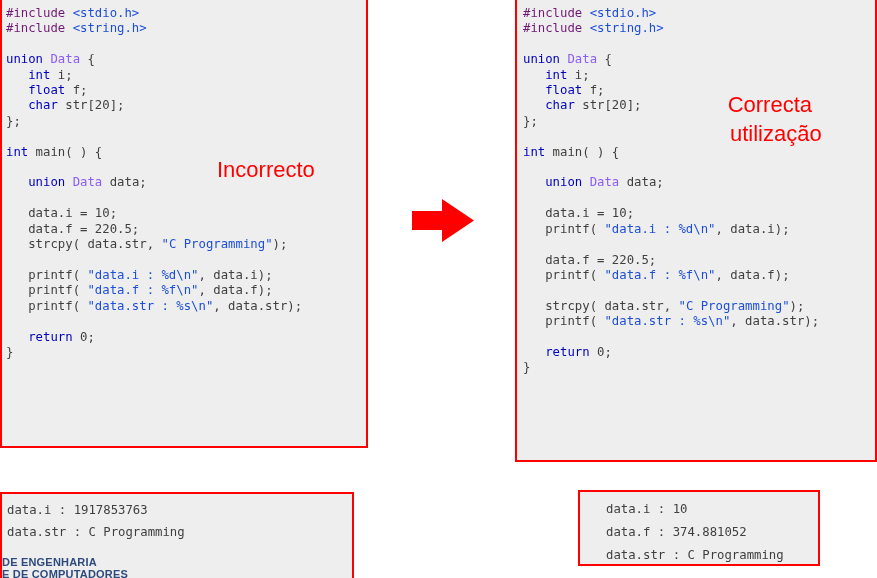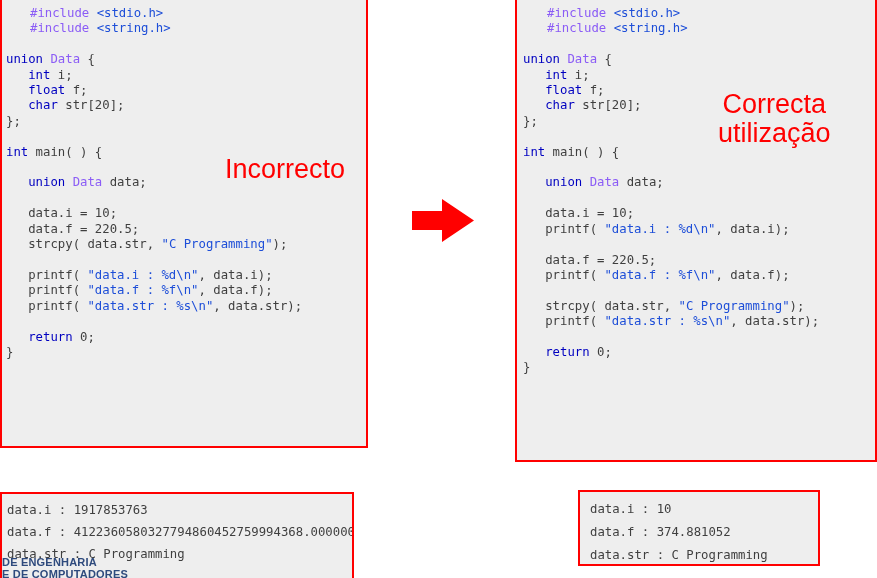--- a/index.html
+++ b/index.html
@@ -27,42 +27,42 @@
     white-space: pre;
     color: #3f3f3f;
     overflow: hidden;
   }
 
   #code-left  { left: 0px;   top: -2px;  width: 368px; height: 450px; padding: 6px 0 0 4px; }
   #code-right { left: 515px; top: -2px;  width: 362px; height: 464px; padding: 6px 0 0 6px; }
 
   #out-left   { left: 0px;   top: 492px; width: 354px; height: 88px;  padding: 5px 0 18px 5px;
                 line-height: 22px; }
-  #out-right  { left: 578px; top: 490px; width: 242px; height: 76px;  padding: 6px 0 0 10px;
+  #out-right  { left: 578px; top: 490px; width: 242px; height: 76px;  padding: 6px 0 0 26px;
                 line-height: 23px; }
 
   
   .kw   { color: #0000c0; }   
   .typ  { color: #8b5cf6; }   
-  .pre  { color: #8b5cf6; margin-left: 24px; }   
+  .pre  { color: #701a75; }   
   .str  { color: #1d4ed8; }
   .pun  { color: #3f3f3f; }
 
   
   .caption {
     position: absolute;
     color: #ff0000;
     font-family: "Liberation Sans", sans-serif;
-    font-size: 27px;
+    font-size: 22px;
     line-height: 29px;
     white-space: pre;
   }
-  #caption-left  { left: 217px; top: 155px; margin-left: 8px; }
+  #caption-left  { left: 217px; top: 155px; }
   #caption-right { left: 718px; top: 90px; text-align: center; }
-  #caption-right .line2 { display: block; }
+  #caption-right .line2 { display: block; margin-left: 12px; }
 
   
   #arrow {
     position: absolute;
     left: 412px;
     top: 199px;
     width: 62px;
     height: 43px;
   }
 
@@ -80,21 +80,21 @@
     white-space: pre;
   }
 </style>
 </head>
 <body>
 
 <div class="panel" id="code-left"><div class="code-line"><span class="pre">#include </span><span class="str">&lt;stdio.h&gt;</span></div><div class="code-line"><span class="pre">#include </span><span class="str">&lt;string.h&gt;</span></div><div class="code-line">&nbsp;</div><div class="code-line"><span class="kw">union</span><span class="pun"> </span><span class="typ">Data</span><span class="pun"> {</span></div><div class="code-line"><span class="pun">   </span><span class="kw">int</span><span class="pun"> i;</span></div><div class="code-line"><span class="pun">   </span><span class="kw">float</span><span class="pun"> f;</span></div><div class="code-line"><span class="pun">   </span><span class="kw">char</span><span class="pun"> str[20];</span></div><div class="code-line"><span class="pun">};</span></div><div class="code-line">&nbsp;</div><div class="code-line"><span class="kw">int</span><span class="pun"> main( ) {</span></div><div class="code-line">&nbsp;</div><div class="code-line"><span class="pun">   </span><span class="kw">union</span><span class="pun"> </span><span class="typ">Data</span><span class="pun"> data;</span></div><div class="code-line">&nbsp;</div><div class="code-line"><span class="pun">   data.i = 10;</span></div><div class="code-line"><span class="pun">   data.f = 220.5;</span></div><div class="code-line"><span class="pun">   strcpy( data.str, </span><span class="str">"C Programming"</span><span class="pun">);</span></div><div class="code-line">&nbsp;</div><div class="code-line"><span class="pun">   printf( </span><span class="str">"data.i : %d\n"</span><span class="pun">, data.i);</span></div><div class="code-line"><span class="pun">   printf( </span><span class="str">"data.f : %f\n"</span><span class="pun">, data.f);</span></div><div class="code-line"><span class="pun">   printf( </span><span class="str">"data.str : %s\n"</span><span class="pun">, data.str);</span></div><div class="code-line">&nbsp;</div><div class="code-line"><span class="pun">   </span><span class="kw">return</span><span class="pun"> 0;</span></div><div class="code-line"><span class="pun">}</span></div></div>
 
 <div class="panel" id="code-right"><div class="code-line"><span class="pre">#include </span><span class="str">&lt;stdio.h&gt;</span></div><div class="code-line"><span class="pre">#include </span><span class="str">&lt;string.h&gt;</span></div><div class="code-line">&nbsp;</div><div class="code-line"><span class="kw">union</span><span class="pun"> </span><span class="typ">Data</span><span class="pun"> {</span></div><div class="code-line"><span class="pun">   </span><span class="kw">int</span><span class="pun"> i;</span></div><div class="code-line"><span class="pun">   </span><span class="kw">float</span><span class="pun"> f;</span></div><div class="code-line"><span class="pun">   </span><span class="kw">char</span><span class="pun"> str[20];</span></div><div class="code-line"><span class="pun">};</span></div><div class="code-line">&nbsp;</div><div class="code-line"><span class="kw">int</span><span class="pun"> main( ) {</span></div><div class="code-line">&nbsp;</div><div class="code-line"><span class="pun">   </span><span class="kw">union</span><span class="pun"> </span><span class="typ">Data</span><span class="pun"> data;</span></div><div class="code-line">&nbsp;</div><div class="code-line"><span class="pun">   data.i = 10;</span></div><div class="code-line"><span class="pun">   printf( </span><span class="str">"data.i : %d\n"</span><span class="pun">, data.i);</span></div><div class="code-line">&nbsp;</div><div class="code-line"><span class="pun">   data.f = 220.5;</span></div><div class="code-line"><span class="pun">   printf( </span><span class="str">"data.f : %f\n"</span><span class="pun">, data.f);</span></div><div class="code-line">&nbsp;</div><div class="code-line"><span class="pun">   strcpy( data.str, </span><span class="str">"C Programming"</span><span class="pun">);</span></div><div class="code-line"><span class="pun">   printf( </span><span class="str">"data.str : %s\n"</span><span class="pun">, data.str);</span></div><div class="code-line">&nbsp;</div><div class="code-line"><span class="pun">   </span><span class="kw">return</span><span class="pun"> 0;</span></div><div class="code-line"><span class="pun">}</span></div></div>
 
-<div class="panel" id="out-left"><div>data.i : 1917853763</div><div>data.f : 4122360580327794860452759994368.000000</div><div>data.str : C Programming</div></div>
+<div class="panel" id="out-left"><div>data.i : 1917853763</div><div>data.str : C Programming</div></div>
 
 <div class="panel" id="out-right"><div>data.i : 10</div><div>data.f : 374.881052</div><div>data.str : C Programming</div></div>
 
 <div class="caption" id="caption-left">Incorrecto</div>
 
 <div class="caption" id="caption-right"><span class="line1">Correcta</span><span class="line2">utilização</span></div>
 
 <div id="arrow">
   <svg width="62" height="43" viewBox="0 0 62 43">
     <polygon points="0,12 30,12 30,0 62,21.5 30,43 30,31 0,31" fill="#ff0000"></polygon>

